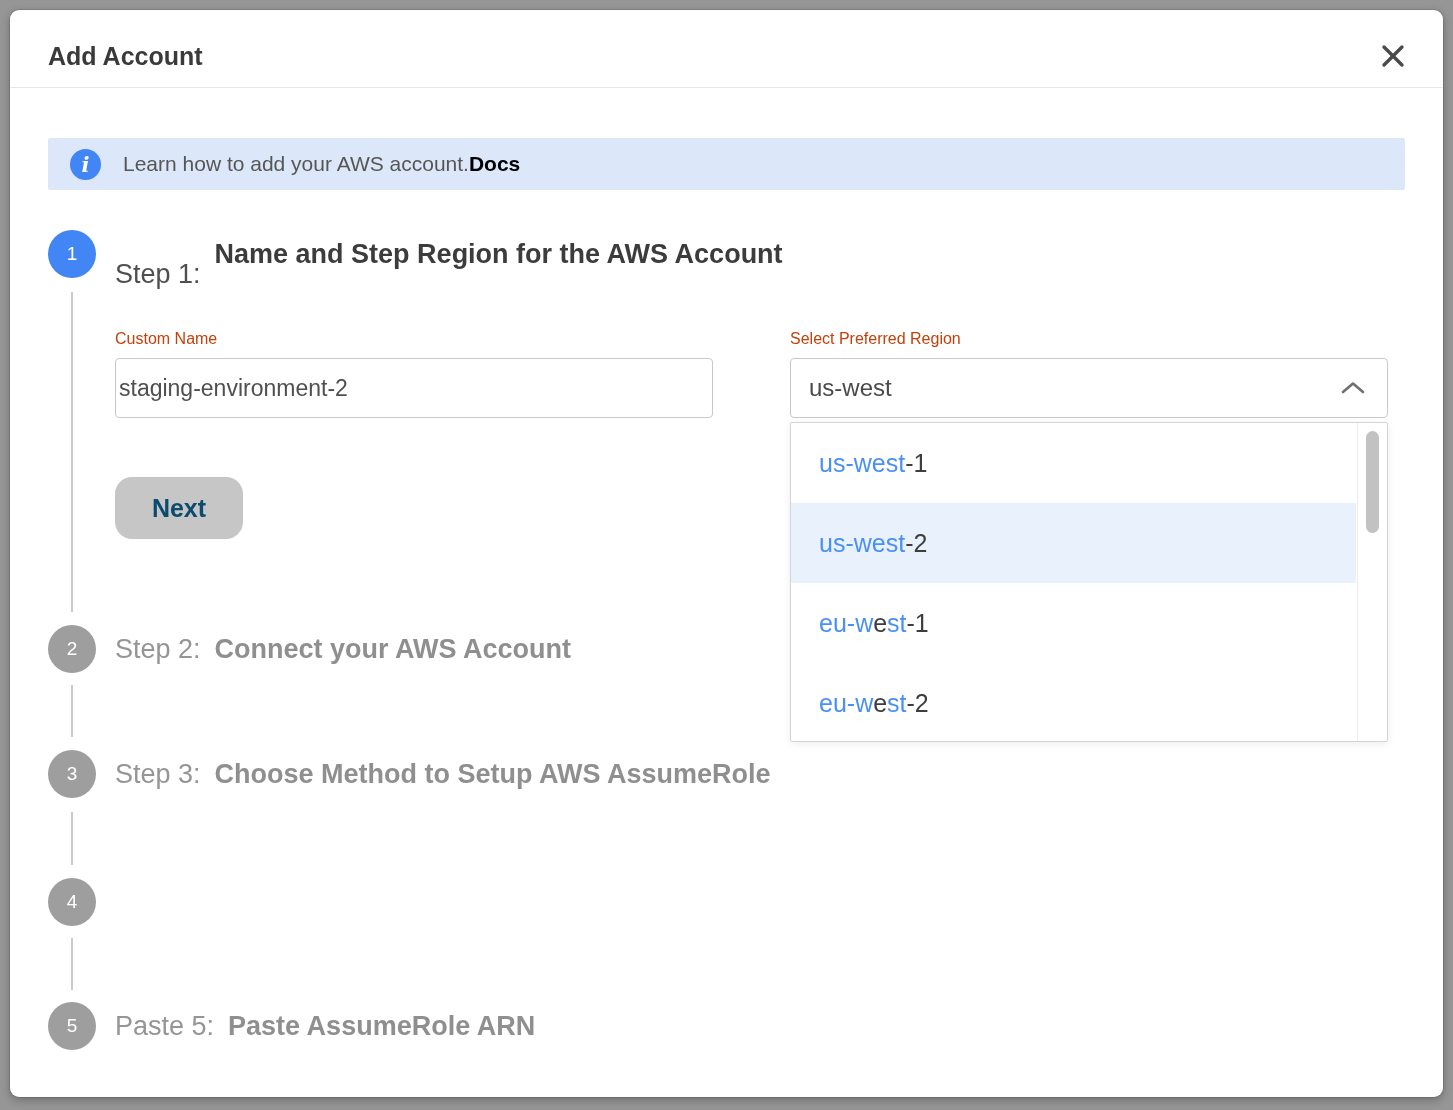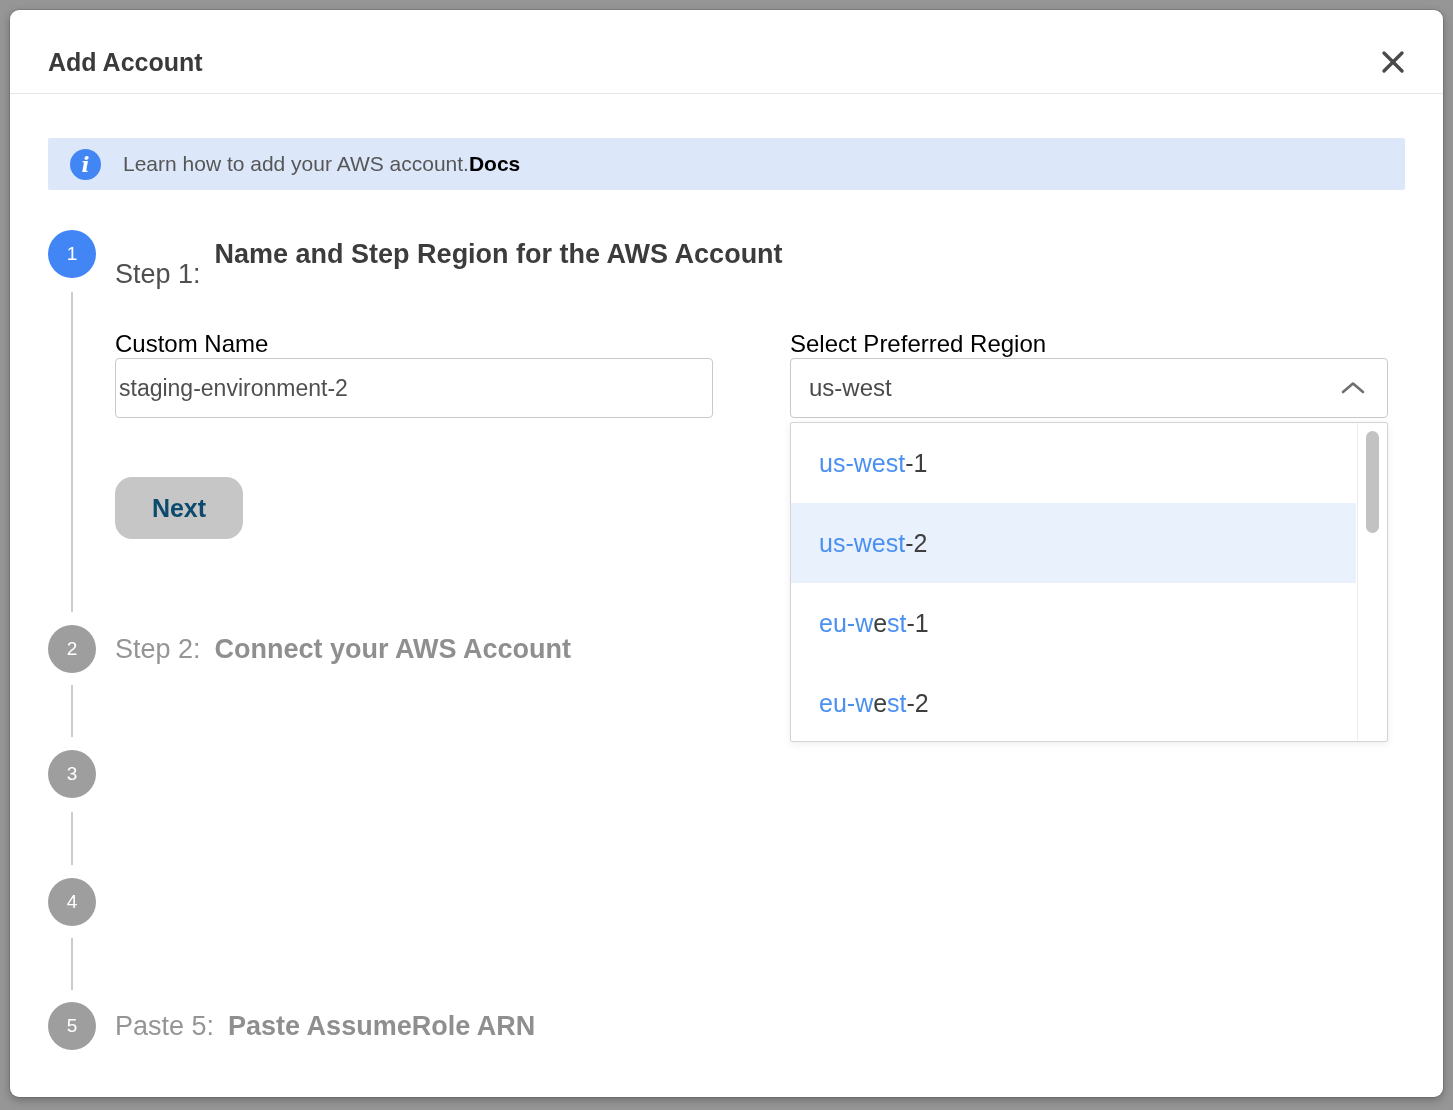--- a/index.html
+++ b/index.html
@@ -15,21 +15,20 @@
     width: 1433px; height: 1087px;
     background: #ffffff;
     border-radius: 9px;
     box-shadow: 0 0 0 1px rgba(0,0,0,0.10), 0 3px 10px rgba(0,0,0,0.28);
   }
 
   
   .modal-header {
     position: absolute; left: 0; top: 0; right: 0; height: 78px;
     border-bottom: 1px solid #e7e7e7;
-    margin-top: 6px;
   }
   .modal-title {
     position: absolute; left: 38px; top: 0; height: 90px;
     line-height: 92px; font-size: 25px; font-weight: 600; color: #3a3a3a;
   }
   .close-btn {
     position: absolute; right: 34px; top: 30px;
     width: 32px; height: 32px;
     background: none; border: none; cursor: pointer;
     display: flex; align-items: center; justify-content: center;
@@ -73,21 +72,21 @@
   }
   .step-heading .prefix { font-weight: 400; }
   .step-heading .title  { font-weight: 600; margin-left: 14px; }
   .step-heading.active .prefix { color: #4f4f4f; margin-top: 40px; }
   .step-heading.active .title  { color: #3c3c3c; }
   .step-heading.inactive .prefix { color: #959595; }
   .step-heading.inactive .title  { color: #8f8f8f; }
 
   
   .field-label {
-    position: absolute; top: 320px; font-size: 24px; color: #000000;
+    position: absolute; top: 320px; font-size: 16px; color: #c2410c;
   }
   .text-input {
     position: absolute; left: 105px; top: 348px; width: 598px; height: 60px;
     border: 1px solid #c9c9c9; border-radius: 4px;
     padding: 0 3px; font-size: 23px; color: #4f4f4f; background: #fff;
     font-family: inherit; outline: none;
   }
   .select-box {
     position: absolute; left: 780px; top: 348px; width: 598px; height: 60px;
     border: 1px solid #c9c9c9; border-radius: 4px; background: #fff;
@@ -204,20 +203,24 @@
     </div>
   </div>
 
   <div class="step-circle inactive" style="top:615px">2</div>
   <div class="step-heading inactive" style="top:615px">
     <span class="prefix">Step 2:</span>
     <span class="title">Connect your AWS Account</span>
   </div>
 
   <div class="step-circle inactive" style="top:740px">3</div>
+  <div class="step-heading inactive" style="top:740px">
+    <span class="prefix">Step 3:</span>
+    <span class="title">Choose Method to Setup AWS AssumeRole</span>
+  </div>
 
   <div class="step-circle inactive" style="top:868px">4</div>
 
   <div class="step-circle inactive" style="top:992px">5</div>
   <div class="step-heading inactive" style="top:992px">
     <span class="prefix">Paste 5:</span>
     <span class="title">Paste AssumeRole ARN</span>
   </div>
 
 </div>

